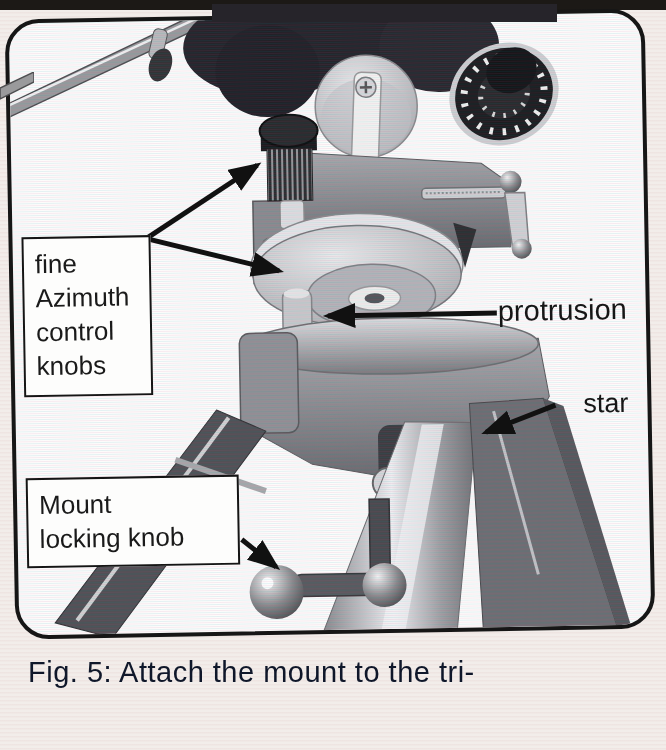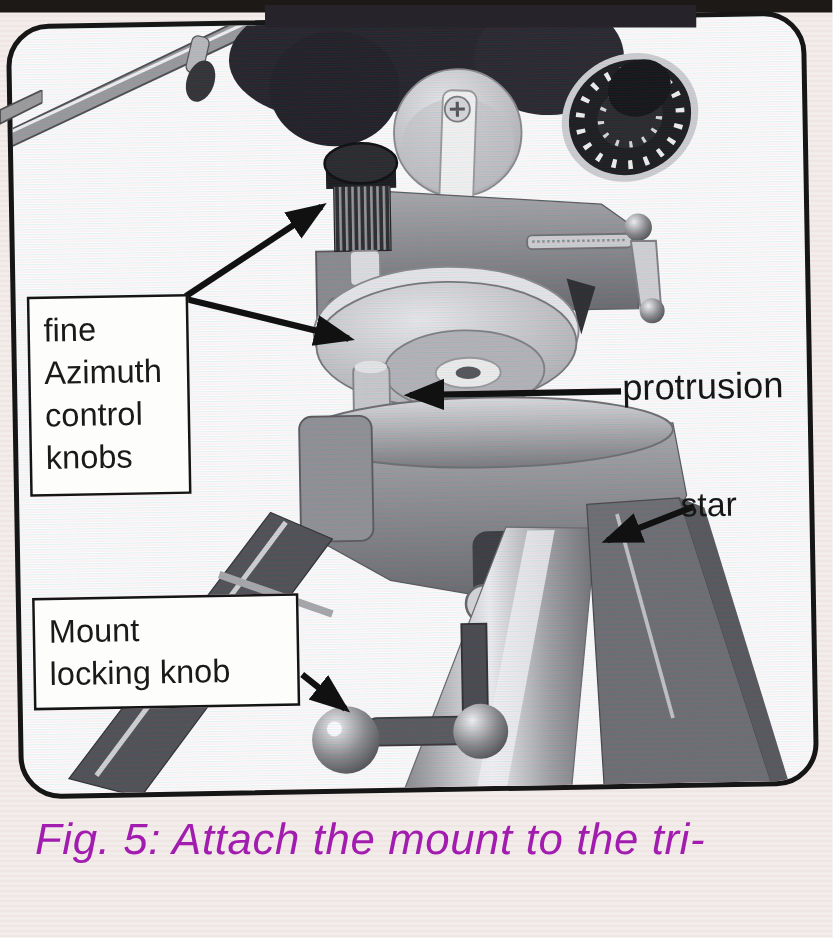--- a/index.html
+++ b/index.html
@@ -36,25 +36,25 @@
     padding:8px 10px 6px 11px;z-index:6;
   }
   .callout-box div{white-space:nowrap;}
   .box-azimuth{left:9px;top:214px;width:104px;height:142px;}
   .box-mount{left:9px;top:455px;width:188px;height:72px;}
   .callout-text{
     position:absolute;color:#161616;font-size:27px;line-height:30px;
     z-index:6;white-space:nowrap;
   }
   .label-protrusion{left:484px;top:281px;font-size:29px;}
-  .label-star{left:529px;top:375px;}
+  .label-star{left:568px;top:375px;}
   .caption{
     position:absolute;left:28px;top:650px;width:620px;z-index:2;
-    color:#a21caf;font-size:35px;line-height:44px;
-    font-style:italic;letter-spacing:0.5px;
+    color:#0f172a;font-size:29px;line-height:44px;
+    letter-spacing:0.5px;
   }
 </style>
 </head>
 <body>
 
 <div class="top-bar"></div>
 <div class="head-bleed"></div>
 <svg class="rod-bleed" viewBox="0 0 34 28">
   <polygon points="0,16 34,0 34,10 0,27" fill="#9a9a9c" stroke="#4e4e50" stroke-width="1.5"></polygon>
 </svg>

